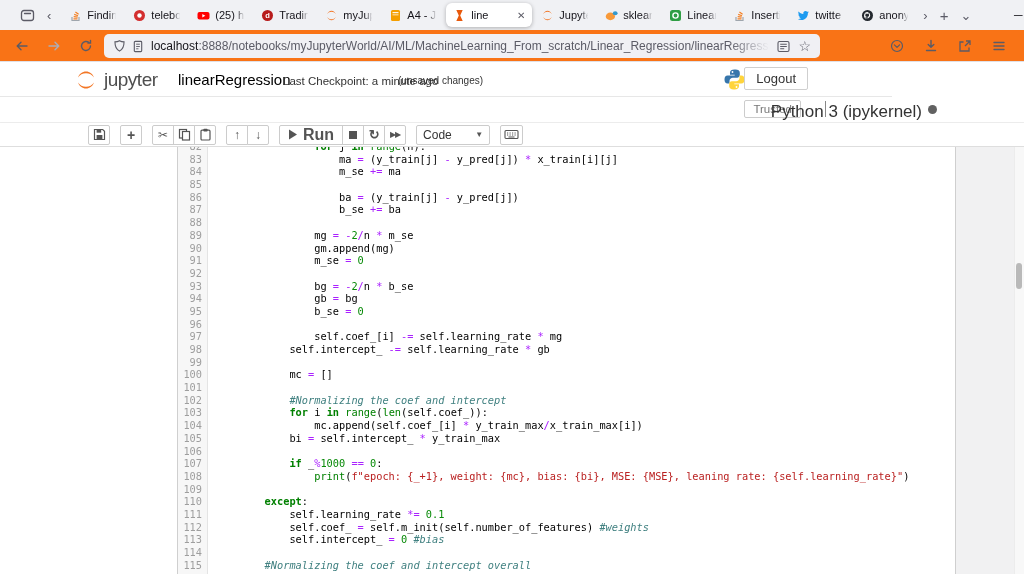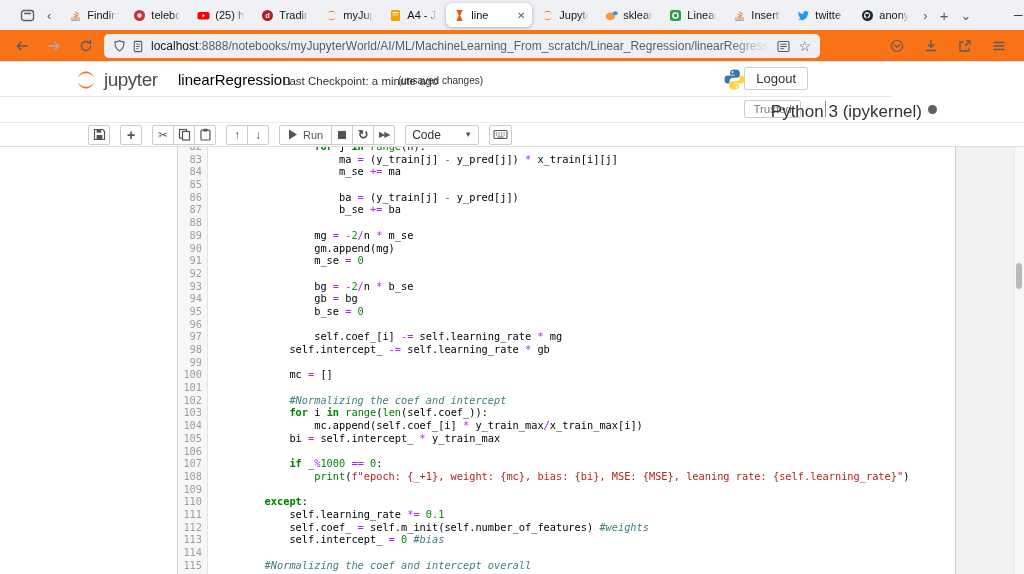--- a/index.html
+++ b/index.html
@@ -63,21 +63,21 @@
             border-bottom:1px solid #dedede;box-shadow:0 1px 2px rgba(0,0,0,.06);
             box-sizing:border-box;display:flex;align-items:center;}
   #toolbar-groups{display:flex;margin-left:88px;}
   .tbgroup{display:flex;margin-right:10px;}
   .tbbtn{height:20px;min-width:22px;border:1px solid #ccc;background:#fff;color:#545454;
          display:flex;align-items:center;justify-content:center;font-size:11px;
          margin-left:-1px;padding:0 3px;box-sizing:border-box;}
   .tbgroup .tbbtn:first-child{border-radius:2px 0 0 2px;margin-left:0;}
   .tbgroup .tbbtn:last-child{border-radius:0 2px 2px 0;}
   .tbgroup .tbbtn:only-child{border-radius:2px;}
-  .run-label{margin-left:5px;font-size:11px;}
+  .run-label{margin-left:5px;font-size:16px;font-weight:bold;}
   .stop-sq{width:8px;height:8px;background:#545454;}
   .restart-glyph{font-size:13px;font-weight:bold;}
   .ff-glyph{font-size:8px;letter-spacing:-1px;}
   .celltype{width:74px;justify-content:space-between;padding:0 6px;font-size:12px;color:#333;}
   .caret{font-size:8px;color:#555;}
   .arrow-glyph{font-size:12px;font-weight:bold;}
   .cut-glyph{font-size:12px;}
   
   .notebook{position:absolute;top:147px;left:0;width:1024px;height:427px;background:#fff;overflow:hidden;}
   .cell{position:absolute;left:177px;top:0;width:779px;height:427px;background:#fff;

